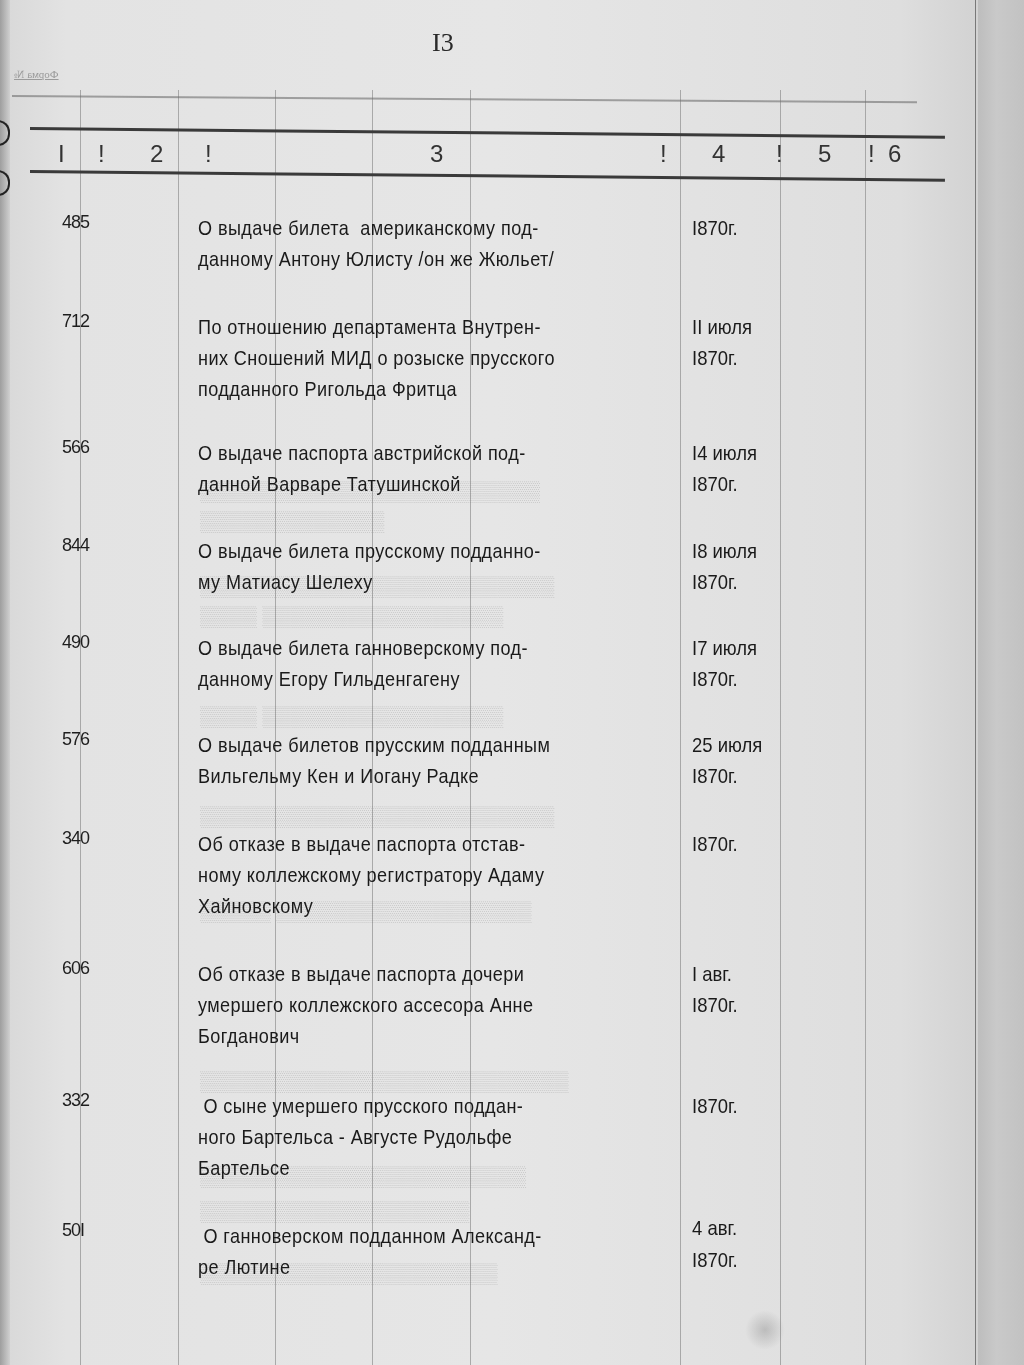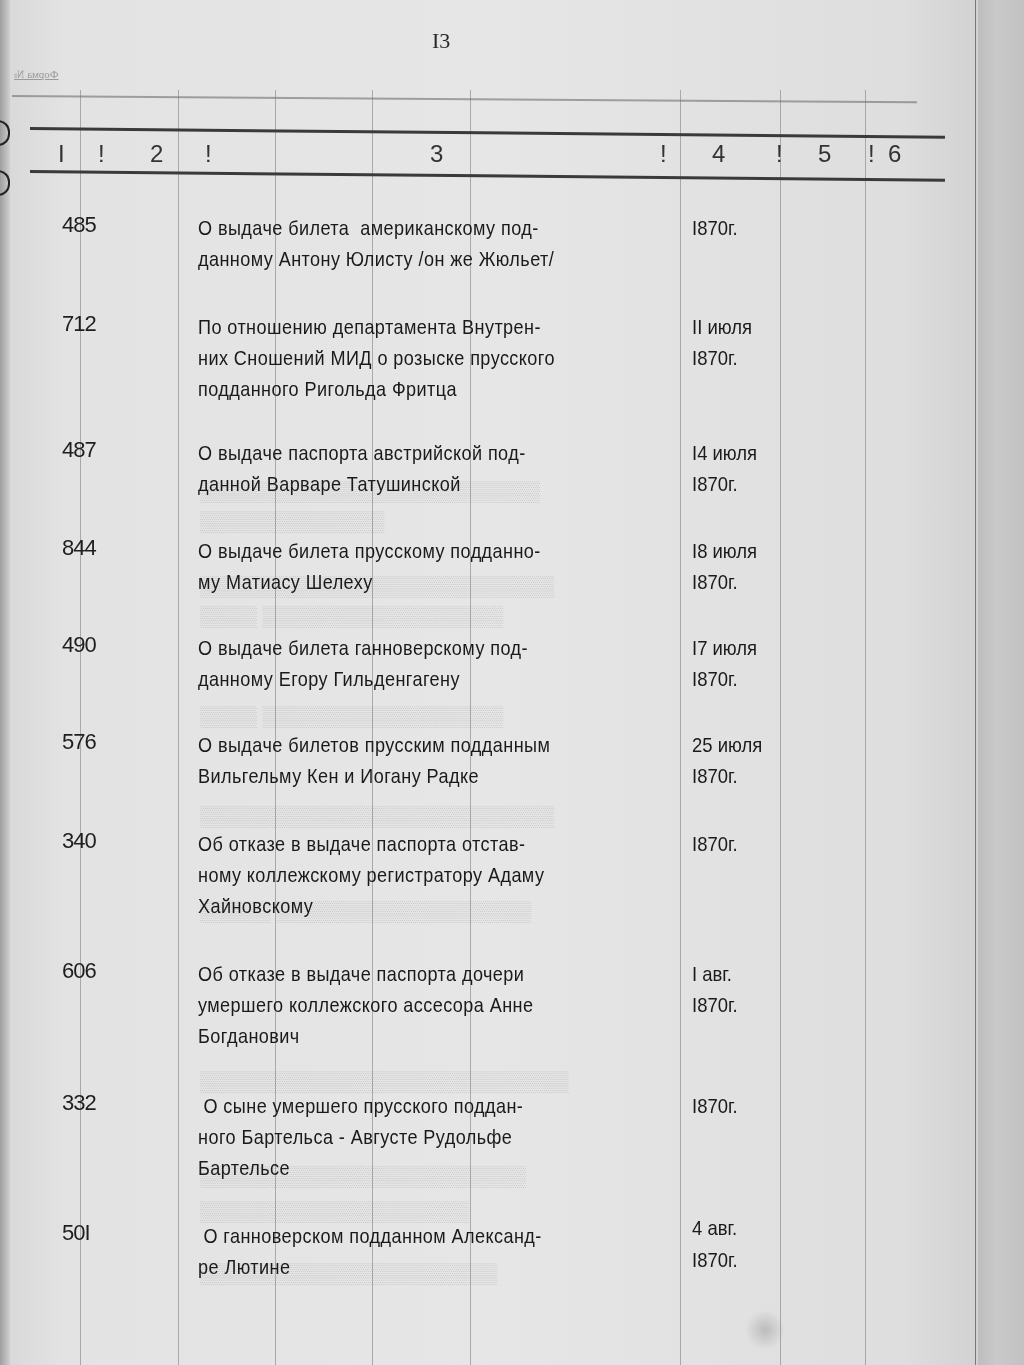--- a/index.html
+++ b/index.html
@@ -18,37 +18,37 @@
     }
     .binding {
       position: absolute; left: 0; top: 0; width: 10px; height: 1365px;
       background: linear-gradient(90deg, #9e9e9e, #d0d0d0);
     }
     .ring { position: absolute; left: -6px; width: 14px; height: 22px; border: 2px solid #222; border-left: none; border-radius: 0 12px 12px 0; }
     .vline { position: absolute; top: 90px; bottom: 0; width: 1px; background: rgba(120,120,120,0.55); }
     .hrule { position: absolute; height: 3px; background: #3a3a3a; transform-origin: left center; }
     .hrule.faint { height: 2px; background: rgba(110,110,110,0.6); }
     .page-number {
-      position: absolute; left: 432px; top: 28px; font-size: 22px; color: #2a2a2a;
+      position: absolute; left: 432px; top: 28px; font-size: 26px; color: #2a2a2a;
       font-family: "Liberation Serif", "DejaVu Serif", serif;
     }
     .form-label {
       position: absolute; left: 14px; top: 68px; font-size: 11px; color: #9a9a9a;
       transform: scaleX(-1); text-decoration: underline;
       font-family: "Liberation Serif", serif;
     }
     .colhead { position: absolute; top: 140px; font-size: 24px; color: #333; font-family: "Liberation Sans", sans-serif; }
     .bang { position: absolute; top: 140px; font-size: 24px; color: #333; font-family: "Liberation Sans", sans-serif; }
     .ghost {
       position: absolute; font-size: 20px; color: rgba(90,90,90,0.18); transform: scaleX(-1);
       font-family: "Liberation Sans Narrow", "Liberation Sans", sans-serif; white-space: nowrap;
     }
     .row { position: absolute; left: 0; width: 1000px; }
     .num {
-      position: absolute; left: 62px; top: 0; font-size: 22px; color: #1e1e1e;
+      position: absolute; left: 62px; top: 0; font-size: 18px; color: #1e1e1e;
       font-family: "Liberation Sans", sans-serif; letter-spacing: -1px;
     }
     .text {
       position: absolute; left: 198px; top: 0; width: 500px; font-size: 21px; line-height: 31px;
       color: #1a1a1a; white-space: pre; font-family: "Liberation Sans", sans-serif;
       transform: scaleX(0.86); transform-origin: left top; letter-spacing: 0.5px;
     }
     .date {
       position: absolute; left: 692px; top: 0; width: 100px; font-size: 21px; line-height: 31px;
       color: #1a1a1a; white-space: pre; font-family: "Liberation Sans", sans-serif;
@@ -122,21 +122,21 @@
 <div class="row" style="top:311px">
   <span class="num">712</span>
   <span class="text">По отношению департамента Внутрен-
 них Сношений МИД о розыске прусского
 подданного Ригольда Фритца</span>
   <span class="date">II июля
 I870г.</span>
 </div>
 
 <div class="row" style="top:437px">
-  <span class="num">487</span>
+  <span class="num">566</span>
   <span class="text">О выдаче паспорта австрийской под-
 данной Варваре Татушинской</span>
   <span class="date">I4 июля
 I870г.</span>
 </div>
 
 <div class="row" style="top:535px">
   <span class="num">844</span>
   <span class="text">О выдаче билета прусскому подданно-
 му Матиасу Шелеху</span>

